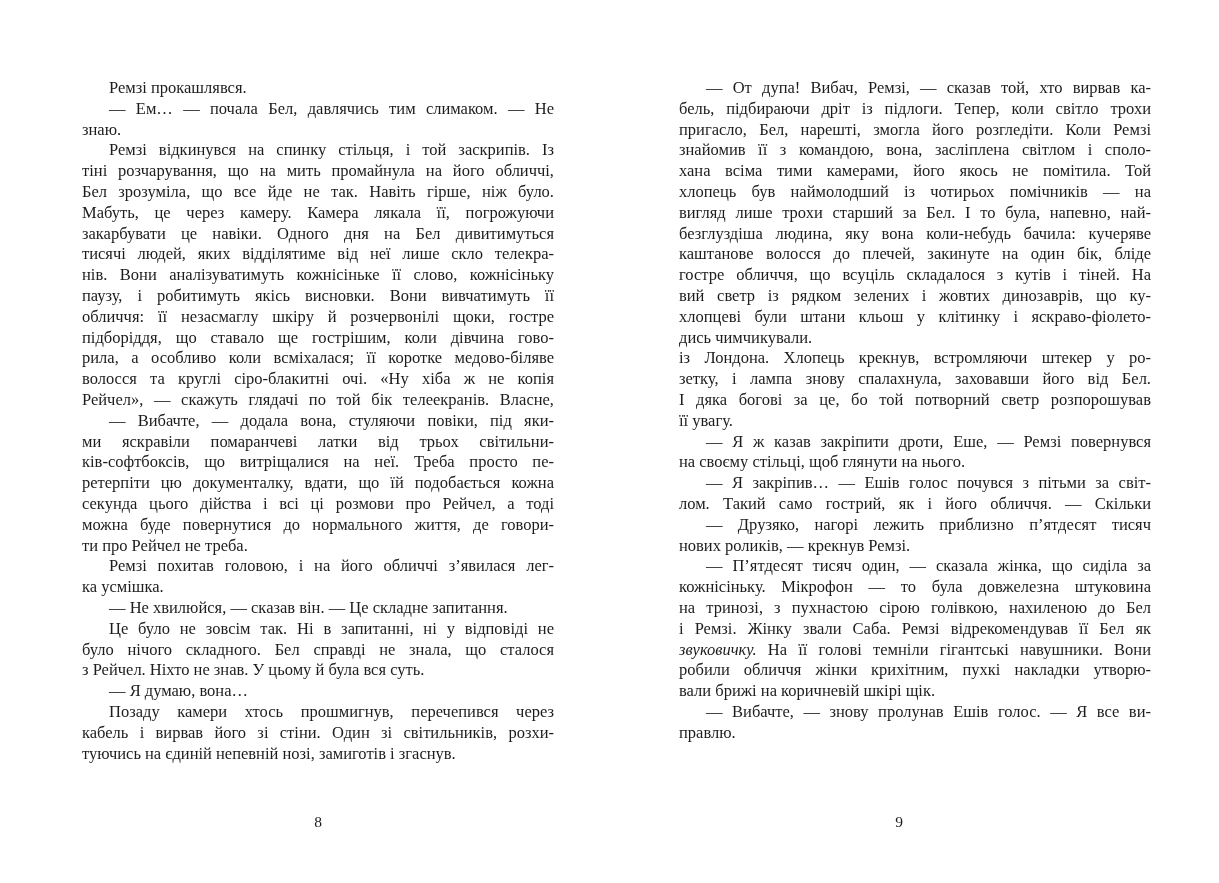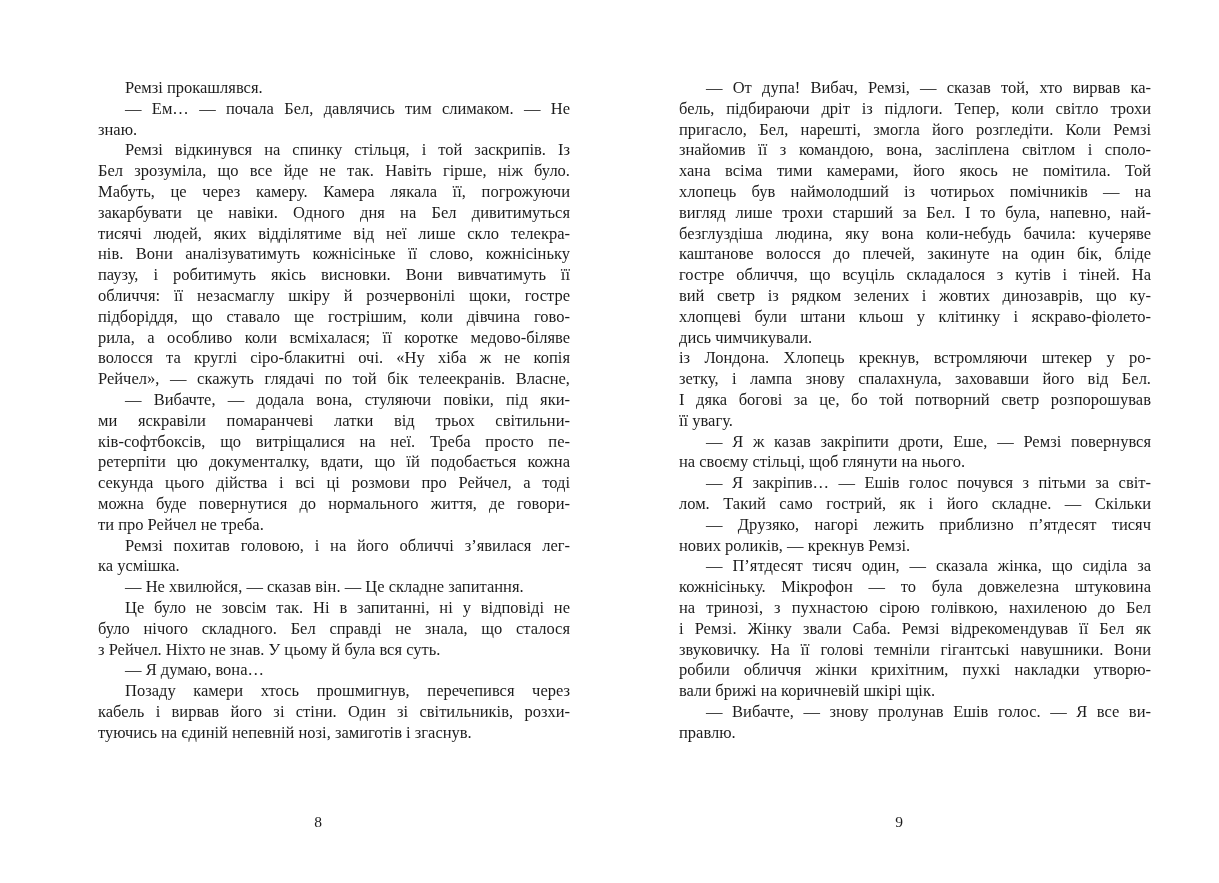--- a/index.html
+++ b/index.html
@@ -18,32 +18,32 @@
   .book-spread {
     position: absolute;
     inset: 0;
     background: #ffffff;
   }
   .page {
     position: absolute;
     top: 78px;
     width: 472px;
   }
-  .page-left  { left: 98px; }
+  .page-left  { left: 82px; }
   .page-right { left: 663px; margin-left: 16px; }
   .line {
     font-size: 16.5px;
     line-height: 20.8px;
     text-align: justify;
     text-align-last: justify;
     word-spacing: normal;
   }
   .line.indent { text-indent: 27px; }
   .line.end    { text-align-last: left; }
-  .it { }
+  .it { font-style: italic; }
   .page-number {
     position: absolute;
     top: 812px;
     width: 472px;
     text-align: center;
     font-size: 15.5px;
     line-height: 20px;
     color: #1c1c1c;
   }
   .page-number-left  { left: 82px; }
@@ -52,20 +52,21 @@
 </head>
 <body>
 
 <div class="book-spread">
 
   <div class="page page-left">
       <div class="line indent end">Ремзі прокашлявся.</div>
       <div class="line indent">— Ем… — почала Бел, давлячись тим слимаком. — Не</div>
       <div class="line end">знаю.</div>
       <div class="line indent">Ремзі відкинувся на спинку стільця, і той заскрипів. Із</div>
+      <div class="line">тіні розчарування, що на мить промайнула на його обличчі,</div>
       <div class="line">Бел зрозуміла, що все йде не так. Навіть гірше, ніж було.</div>
       <div class="line">Мабуть, це через камеру. Камера лякала її, погрожуючи</div>
       <div class="line">закарбувати це навіки. Одного дня на Бел дивитимуться</div>
       <div class="line">тисячі людей, яких відділятиме від неї лише скло телекра-</div>
       <div class="line">нів. Вони аналізуватимуть кожнісіньке її слово, кожнісіньку</div>
       <div class="line">паузу, і робитимуть якісь висновки. Вони вивчатимуть її</div>
       <div class="line">обличчя: її незасмаглу шкіру й розчервонілі щоки, гостре</div>
       <div class="line">підборіддя, що ставало ще гострішим, коли дівчина гово-</div>
       <div class="line">рила, а особливо коли всміхалася; її коротке медово-біляве</div>
       <div class="line">волосся та круглі сіро-блакитні очі. «Ну хіба ж не копія</div>
@@ -103,21 +104,21 @@
       <div class="line">вий светр із рядком зелених і жовтих динозаврів, що ку-</div>
       <div class="line">хлопцеві були штани кльош у клітинку і яскраво-фіолето-</div>
       <div class="line end">дись чимчикували.</div>
       <div class="line">із Лондона. Хлопець крекнув, встромляючи штекер у ро-</div>
       <div class="line">зетку, і лампа знову спалахнула, заховавши його від Бел.</div>
       <div class="line">І дяка богові за це, бо той потворний светр розпорошував</div>
       <div class="line end">її увагу.</div>
       <div class="line indent">— Я ж казав закріпити дроти, Еше, — Ремзі повернувся</div>
       <div class="line end">на своєму стільці, щоб глянути на нього.</div>
       <div class="line indent">— Я закріпив… — Ешів голос почувся з пітьми за світ-</div>
-      <div class="line">лом. Такий само гострий, як і його складне. — Скільки</div>
+      <div class="line">лом. Такий само гострий, як і його обличчя. — Скільки</div>
       <div class="line indent">— Друзяко, нагорі лежить приблизно п’ятдесят тисяч</div>
       <div class="line end">нових роликів, — крекнув Ремзі.</div>
       <div class="line indent">— П’ятдесят тисяч один, — сказала жінка, що сиділа за</div>
       <div class="line">кожнісіньку. Мікрофон — то була довжелезна штуковина</div>
       <div class="line">на тринозі, з пухнастою сірою голівкою, нахиленою до Бел</div>
       <div class="line">і Ремзі. Жінку звали Саба. Ремзі відрекомендував її Бел як</div>
       <div class="line"><span class="it">звуковичку.</span><span> На її голові темніли гігантські навушники. Вони</span></div>
       <div class="line">робили обличчя жінки крихітним, пухкі накладки утворю-</div>
       <div class="line end">вали брижі на коричневій шкірі щік.</div>
       <div class="line indent">— Вибачте, — знову пролунав Ешів голос. — Я все ви-</div>

